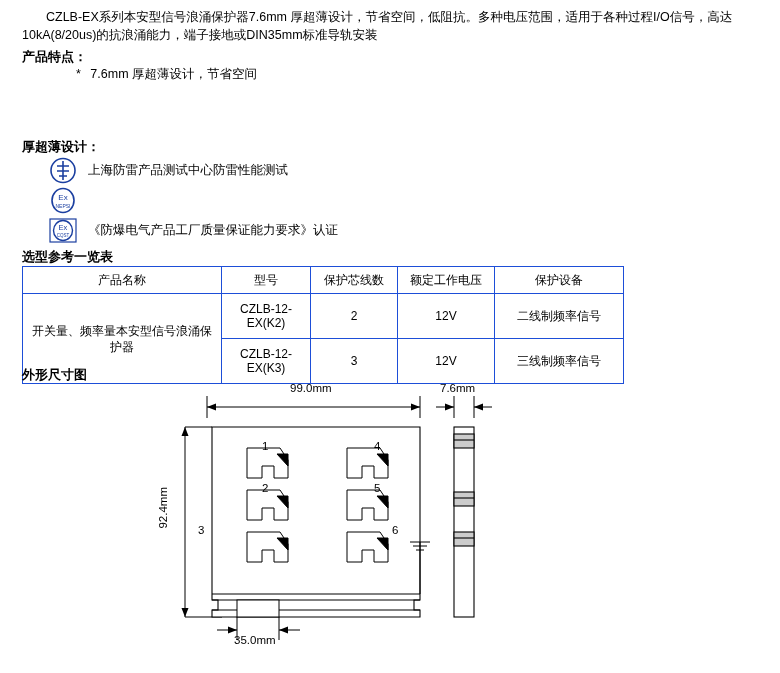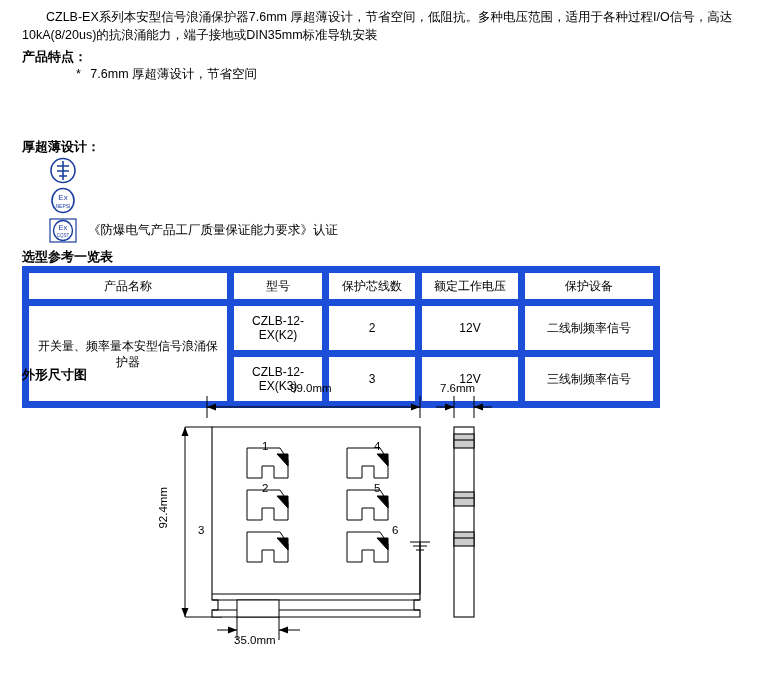--- a/index.html
+++ b/index.html
@@ -77,21 +77,21 @@
   .cert-text { white-space: nowrap; }
 
   table.spec {
     position: absolute;
     left: 22px;
     top: 266px;
     border-collapse: collapse;
     font-size: 12px;
   }
   table.spec td, table.spec th {
-    border: 7px solid #1d4ed8;
+    border: 1px solid #1d4ed8;
     text-align: center;
     vertical-align: middle;
     padding: 3px 4px;
     font-weight: normal;
   }
   table.spec thead td { height: 20px; }
   .col1 { width: 190px; }
   .col2 { width: 80px; }
   .col3 { width: 78px; }
   .col4 { width: 88px; }
@@ -134,20 +134,21 @@
   <div class="section-title" id="t-cert">厚超薄设计：</div>
 
   <div class="cert-list">
     <div class="cert-row">
       <span class="cert-logo">
         <svg width="30" height="27" viewBox="0 0 30 27">
           <circle cx="15" cy="13.5" r="12" fill="none" stroke="#1b3fa0" stroke-width="1.6"></circle>
           <path d="M15 4 L15 23 M9 9 L21 9 M9 14 L21 14 M11 19 L19 19" stroke="#1b3fa0" stroke-width="1.6" fill="none"></path>
         </svg>
       </span>
+      <span class="cert-text">上海防雷产品测试中心防雷性能测试</span>
     </div>
     <div class="cert-row">
       <span class="cert-logo">
         <svg width="30" height="27" viewBox="0 0 30 27">
           <ellipse cx="15" cy="13.5" rx="11" ry="12" fill="none" stroke="#1b3fa0" stroke-width="1.6"></ellipse>
           <text x="15" y="13" font-size="8" text-anchor="middle" fill="#1b3fa0" font-family="Liberation Sans, sans-serif">Ex</text>
           <text x="15" y="21" font-size="5" text-anchor="middle" fill="#1b3fa0" font-family="Liberation Sans, sans-serif">NEPSI</text>
         </svg>
       </span>
     </div>

